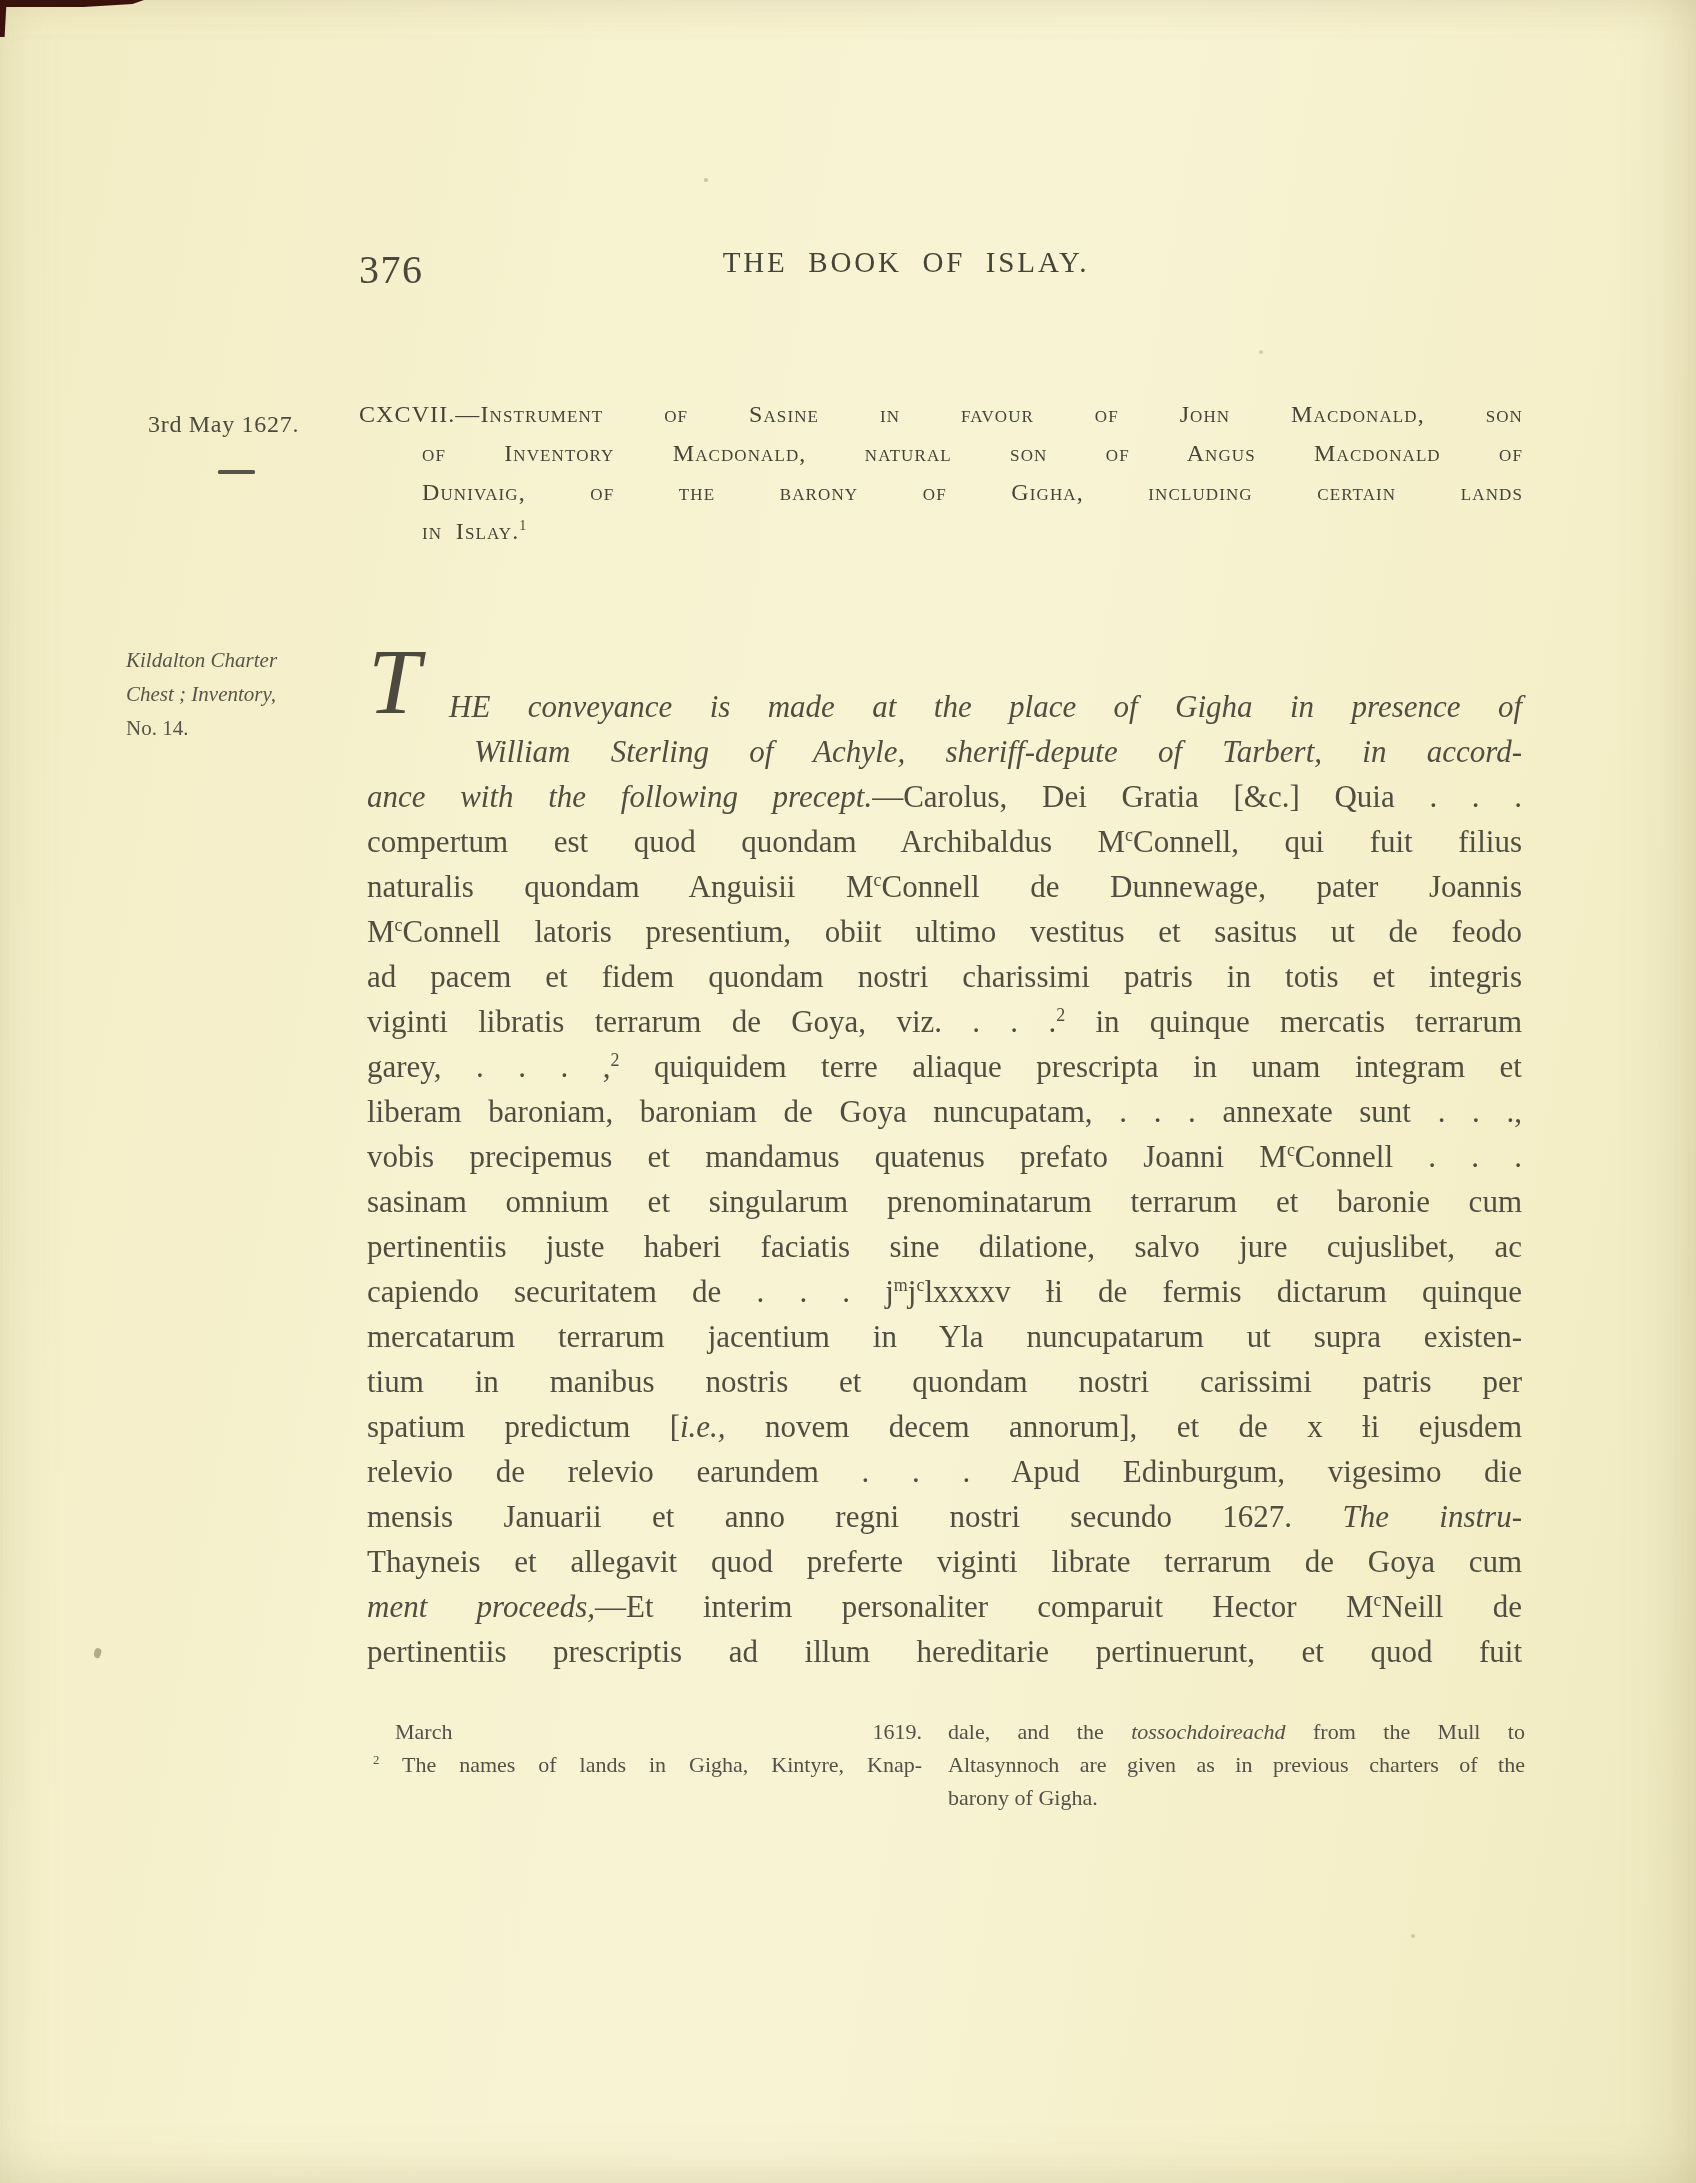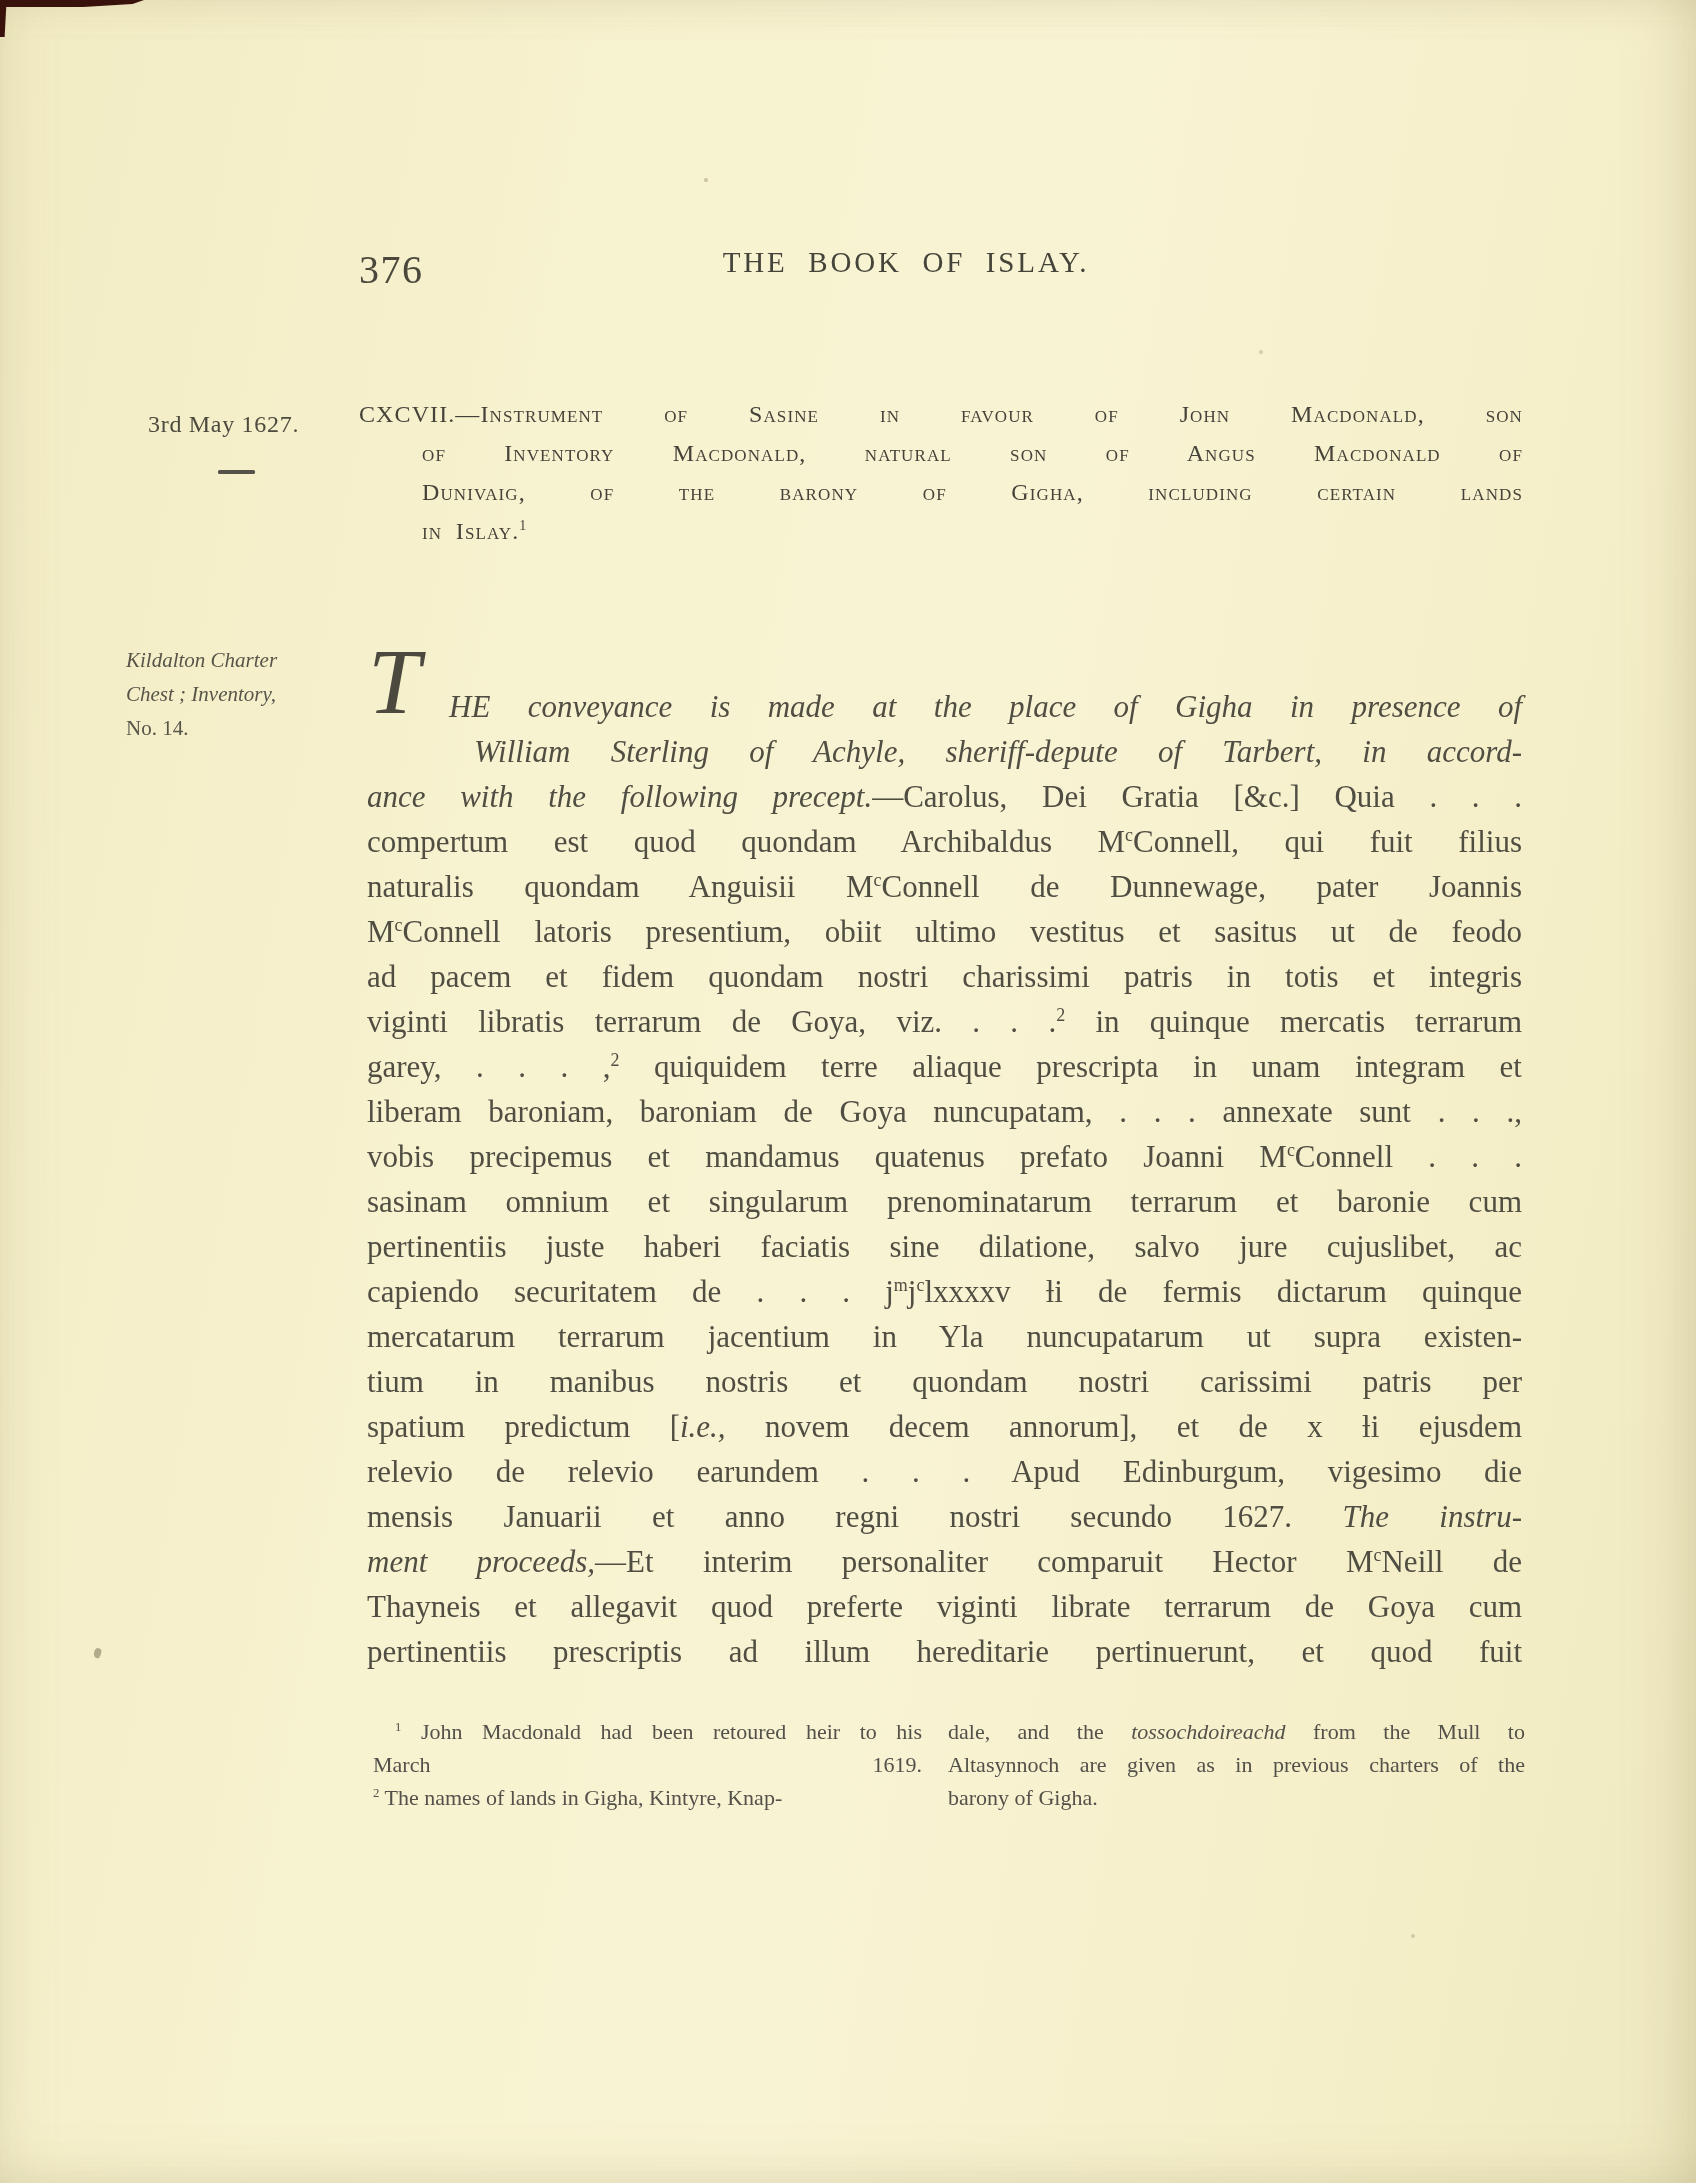--- a/index.html
+++ b/index.html
@@ -117,28 +117,27 @@
       <div class="line">liberam baroniam, baroniam de Goya nuncupatam, . . . annexate sunt . . .,</div>
       <div class="line">vobis precipemus et mandamus quatenus prefato Joanni M<sup>c</sup>Connell . . .</div>
       <div class="line">sasinam omnium et singularum prenominatarum terrarum et baronie cum</div>
       <div class="line">pertinentiis juste haberi faciatis sine dilatione, salvo jure cujuslibet, ac</div>
       <div class="line">capiendo securitatem de . . . j<sup>m</sup>j<sup>c</sup>lxxxxv ƚi de fermis dictarum quinque</div>
       <div class="line">mercatarum terrarum jacentium in Yla nuncupatarum ut supra existen-</div>
       <div class="line">tium in manibus nostris et quondam nostri carissimi patris per</div>
       <div class="line">spatium predictum [<em>i.e.,</em> novem decem annorum], et de x ƚi ejusdem</div>
       <div class="line">relevio de relevio earundem . . . Apud Edinburgum, vigesimo die</div>
       <div class="line">mensis Januarii et anno regni nostri secundo 1627. <em>The instru-</em></div>
+      <div class="line">Thayneis et allegavit quod preferte viginti librate terrarum de Goya cum</div>
       <div class="line"><em>ment proceeds,</em>—Et interim personaliter comparuit Hector M<sup>c</sup>Neill de</div>
-      <div class="line">Thayneis et allegavit quod preferte viginti librate terrarum de Goya cum</div>
       <div class="line">pertinentiis prescriptis ad illum hereditarie pertinuerunt, et quod fuit</div>
     </div>
 
   <div class="footnotes">
     <div class="fn-col fn-left">
-        <div class="line"><sup>1</sup> John Macdonald had been retoured heir to his</div>
         <div class="line">March 1619.</div>
         <div class="line"><sup>2</sup> The names of lands in Gigha, Kintyre, Knap-</div>
       </div>
     <div class="fn-col fn-right">
         <div class="line">dale, and the <em>tossochdoireachd</em> from the Mull to</div>
         <div class="line">Altasynnoch are given as in previous charters of the</div>
         <div class="line">barony of Gigha.</div>
       </div>
   </div>
 

